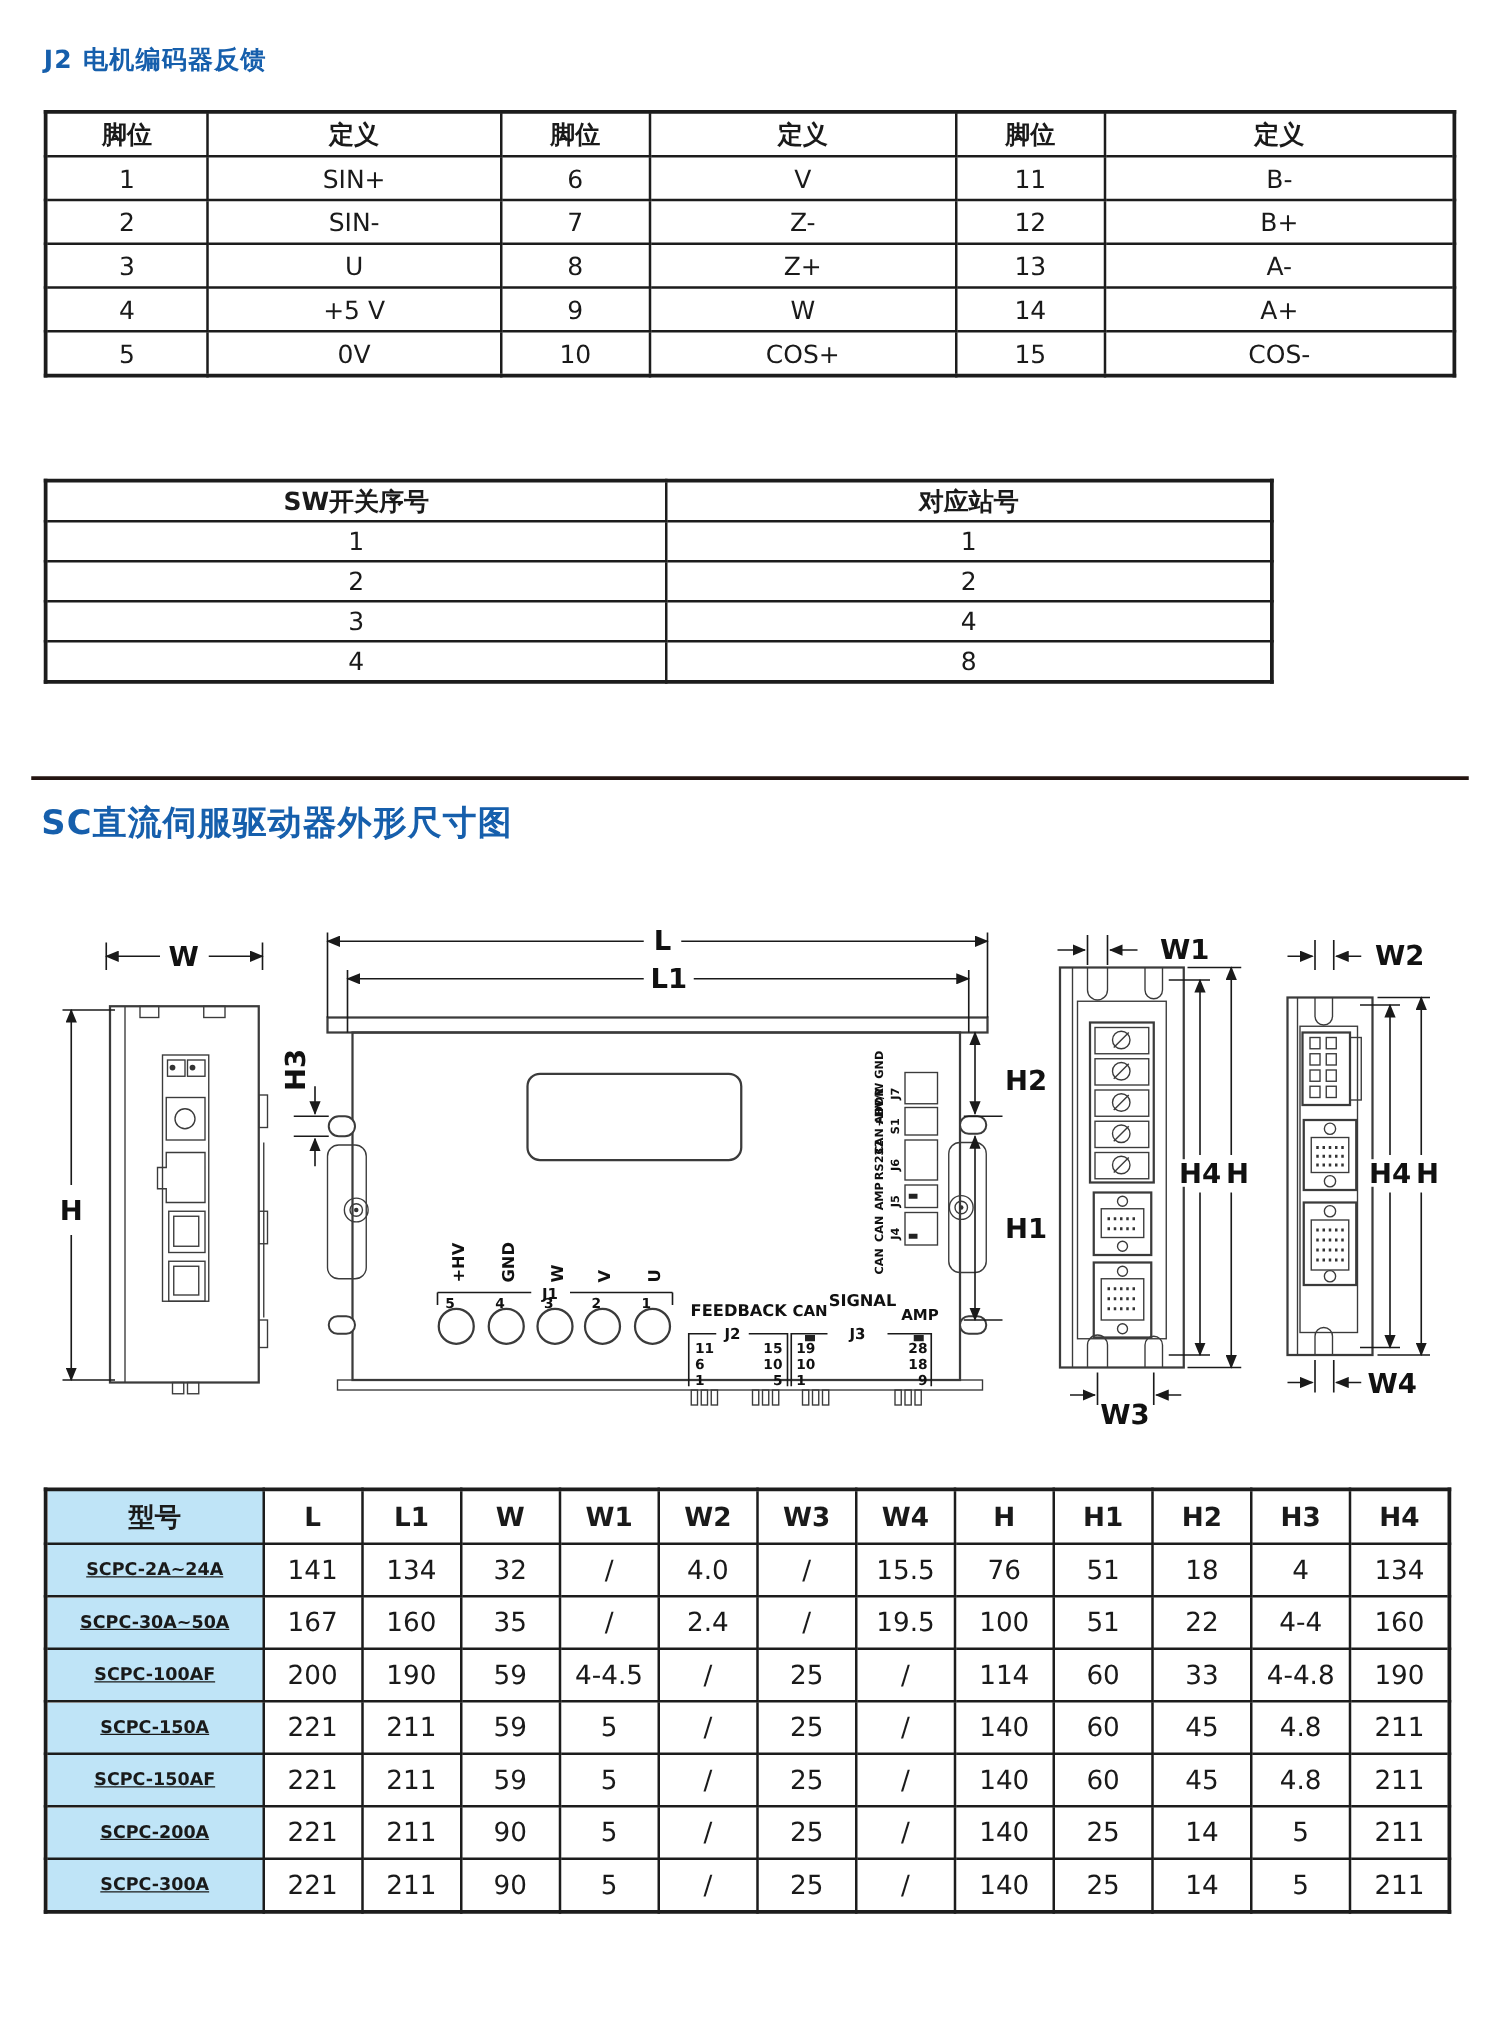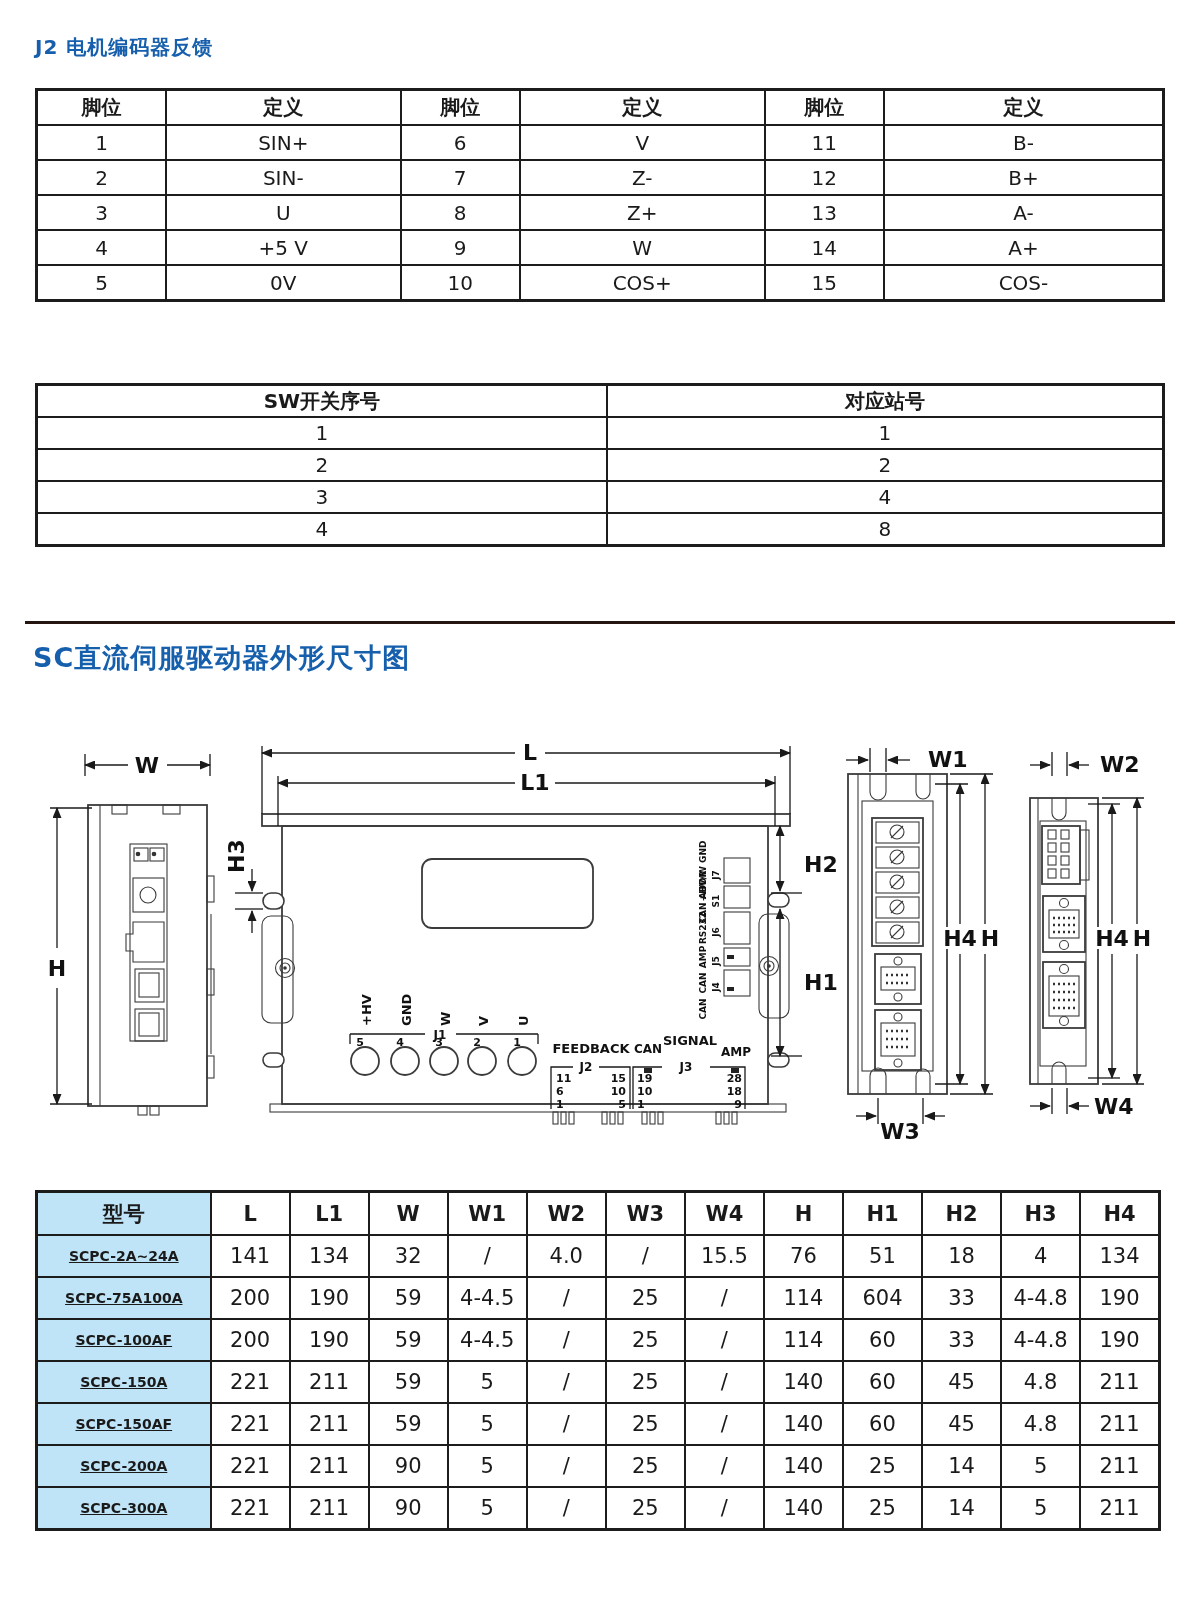--- a/index.html
+++ b/index.html
@@ -5,21 +5,21 @@
   html,body{margin:0;padding:0;background:#fff;}
   .page{position:relative;width:1200px;height:1618px;background:#fff;overflow:hidden;
         font-family:"DejaVu Sans","Liberation Sans",sans-serif;color:#1a1a1a;}
   .sec-title{position:absolute;left:35px;font-size:20px;font-weight:bold;color:var(--blue,#165fac);letter-spacing:1px;white-space:nowrap;}
   .big-title{position:absolute;left:33px;font-size:27px;font-weight:bold;color:var(--blue,#165fac);letter-spacing:1px;white-space:nowrap;}
   table.dtable{position:absolute;border-collapse:collapse;table-layout:fixed;border:3px solid #1c1c1c;background:#fff;padding-left:12px;}
   .dtable th,.dtable td{border:2px solid #1c1c1c;text-align:center;vertical-align:middle;padding:0;overflow:hidden;white-space:nowrap;}
   .t1{left:35px;top:88px;width:1130px;}
   .t1 th{height:33px;font-size:20px;font-weight:600;}
   .t1 td{height:33px;font-size:20px;font-weight:500;}
-  .t2{left:35px;top:383px;width:1130px;}
+  .t2{left:35px;top:383px;width:984px;}
   .t2 th{height:30px;font-size:20px;font-weight:600;}
   .t2 td{height:30px;font-size:20px;font-weight:500;}
   .t3{left:35px;top:1190px;width:1126px;}
   .t3 th{height:41px;font-size:21px;font-weight:700;}
   .t3 td{height:40px;font-size:21px;font-weight:500;}
   .t3 th:first-child,.t3 td:first-child{background:var(--hl,#bfe4f7);}
   .t3 td:first-child{font-weight:700;font-size:14px;text-decoration:underline;}
   .divider{position:absolute;left:25px;top:621px;width:1150px;height:3px;background:#241511;}
   .drawing{position:absolute;left:30px;top:726px;}
   
@@ -500,33 +500,33 @@
           <td>4.0</td>
           <td>/</td>
           <td>15.5</td>
           <td>76</td>
           <td>51</td>
           <td>18</td>
           <td>4</td>
           <td>134</td>
         </tr>
         <tr>
-          <td>SCPC-75A100A</td>
-          <td>200</td>
-          <td>190</td>
-          <td>59</td>
-          <td>4-4.5</td>
-          <td>/</td>
-          <td>25</td>
-          <td>/</td>
-          <td>114</td>
-          <td>604</td>
-          <td>33</td>
-          <td>4-4.8</td>
-          <td>190</td>
+          <td>SCPC-30A~50A</td>
+          <td>167</td>
+          <td>160</td>
+          <td>35</td>
+          <td>/</td>
+          <td>2.4</td>
+          <td>/</td>
+          <td>19.5</td>
+          <td>100</td>
+          <td>51</td>
+          <td>22</td>
+          <td>4-4</td>
+          <td>160</td>
         </tr>
         <tr>
           <td>SCPC-100AF</td>
           <td>200</td>
           <td>190</td>
           <td>59</td>
           <td>4-4.5</td>
           <td>/</td>
           <td>25</td>
           <td>/</td>

